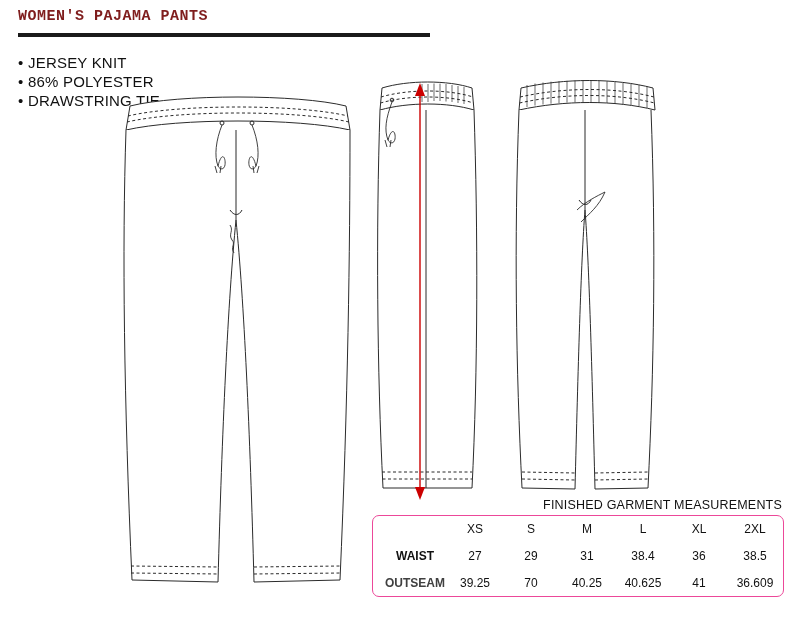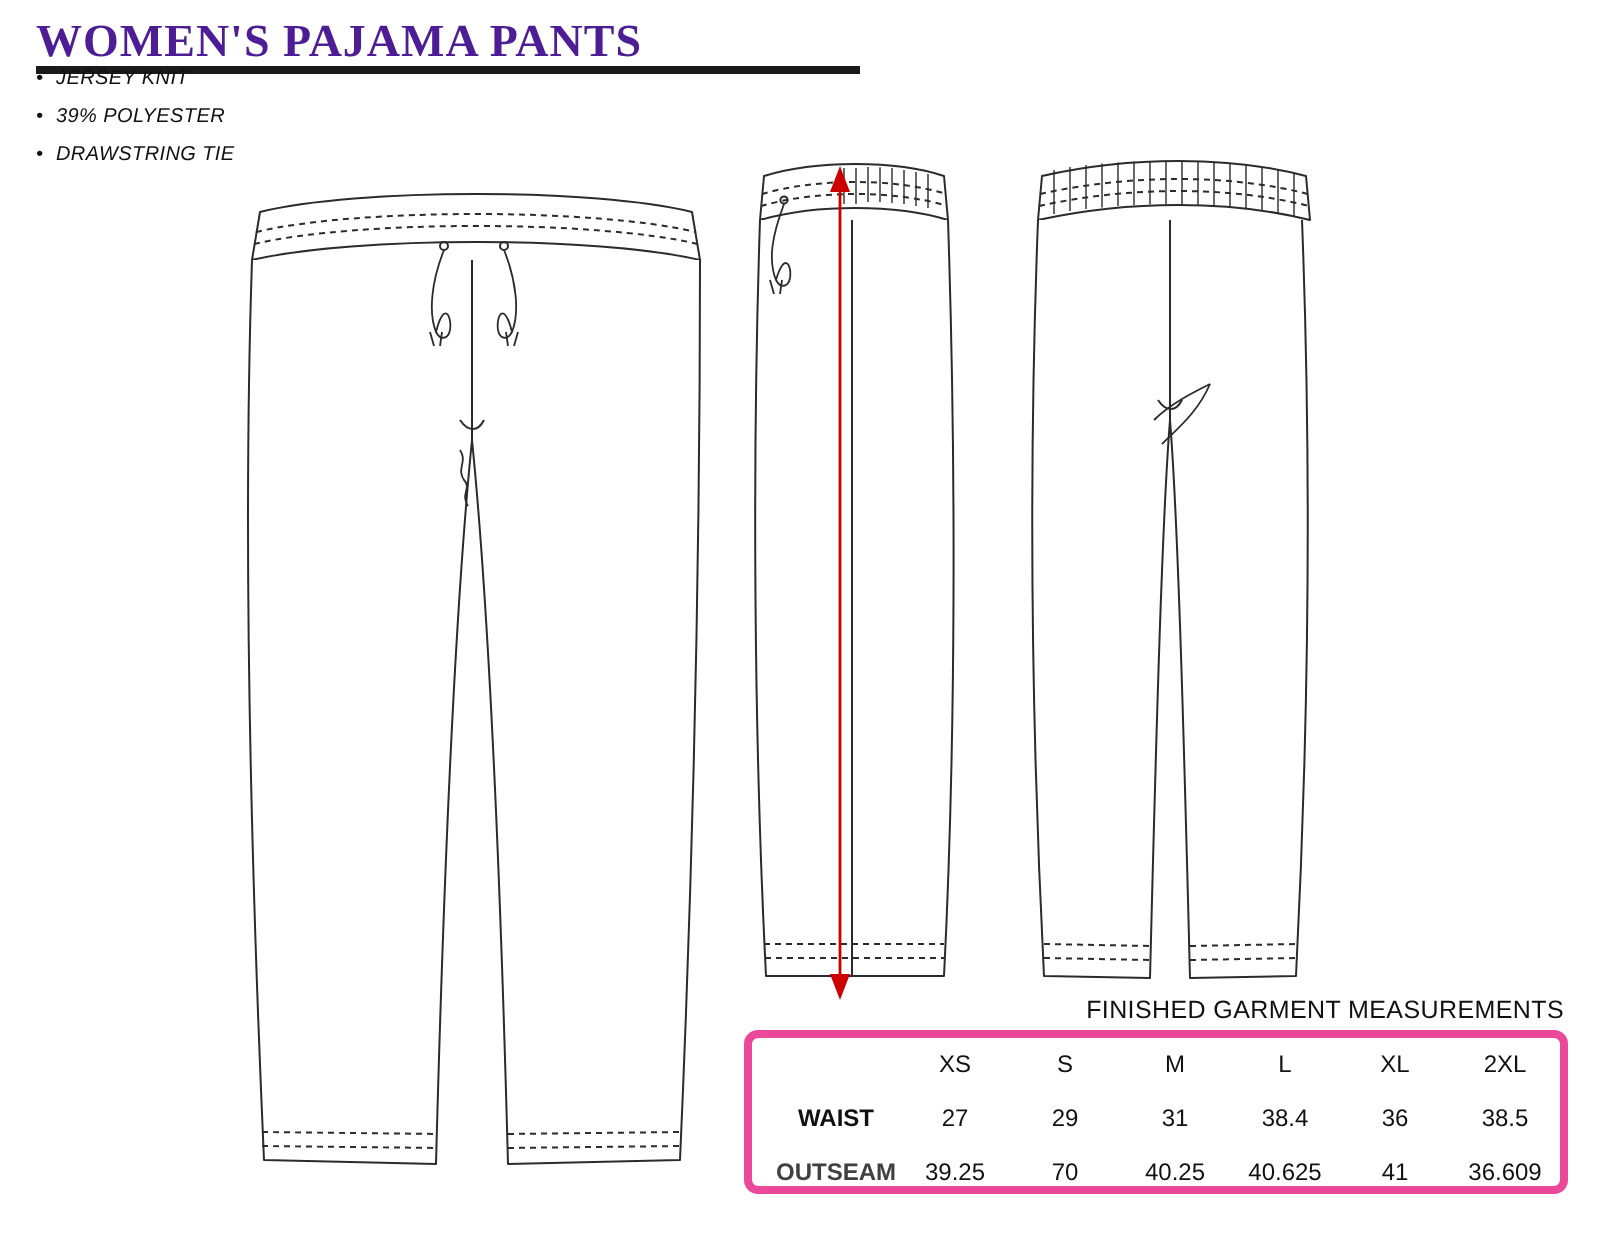--- a/index.html
+++ b/index.html
@@ -14,44 +14,43 @@
     font-family: "Liberation Sans", sans-serif;
     color: #111111;
     overflow: hidden;
   }
 
   
   #spec-title {
     position: absolute;
     left: 18px;
     top: 8px;
-    font-size: 23px;
+    font-size: 15px;
     font-weight: bold;
     letter-spacing: 0.5px;
-    color: #4c1d95;
-    font-family: Liberation Serif, serif;
+    color: #7f1d1d;
+    font-family: Liberation Mono, monospace;
   }
   #title-rule {
     position: absolute;
     left: 18px;
     top: 33px;
     width: 412px;
     height: 4px;
     background: #1a1a1a;
   }
 
   
   #feature-list {
     position: absolute;
     left: 18px;
-    top: 30px;
-    font-size: 10px;
+    top: 53px;
+    font-size: 15px;
     line-height: 19px;
     letter-spacing: 0.2px;
-    font-style: italic;
   }
   #feature-list .bullet-row {
     white-space: nowrap;
   }
   #feature-list .dot {
     display: inline-block;
     width: 10px;
   }
 
   
@@ -72,21 +71,21 @@
     font-size: 12.5px;
     letter-spacing: 0.2px;
     color: #111;
   }
   #size-table-wrap {
     position: absolute;
     left: 372px;
     top: 515px;
     width: 412px;
     height: 82px;
-    border: 4px solid #ec4899;
+    border: 1px solid #ec4899;
     border-radius: 7px;
     background: #fff;
     box-sizing: border-box;
   }
   #size-table {
     width: 100%;
     height: 100%;
     border-collapse: collapse;
     font-size: 12px;
     table-layout: fixed;
@@ -123,21 +122,21 @@
 <body>
 
 <div id="spec-title">WOMEN'S PAJAMA PANTS</div>
 <div id="title-rule"></div>
 
 <div id="feature-list">
   <div class="bullet-row">
     <span class="dot">•</span><span>JERSEY KNIT</span>
   </div>
   <div class="bullet-row">
-    <span class="dot">•</span><span>39% POLYESTER</span>
+    <span class="dot">•</span><span>86% POLYESTER</span>
   </div>
   <div class="bullet-row">
     <span class="dot">•</span><span>DRAWSTRING TIE</span>
   </div>
 </div>
 
 <svg class="sketch" id="front-view" width="240" height="540" viewBox="0 0 240 540">
   <g fill="none" stroke="#2b2b2b" stroke-width="1" stroke-linejoin="round">
 
     <path d="M12 36 C60 24, 180 24, 228 36 L232 60 C180 48, 60 48, 8 60 Z" fill="#ffffff"></path>

